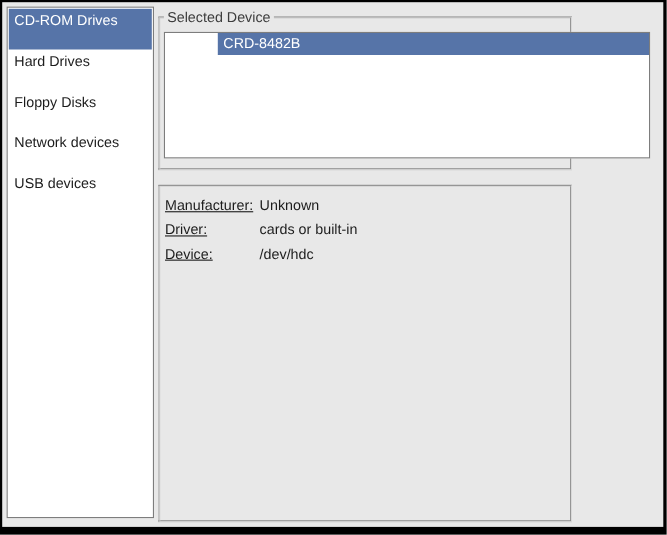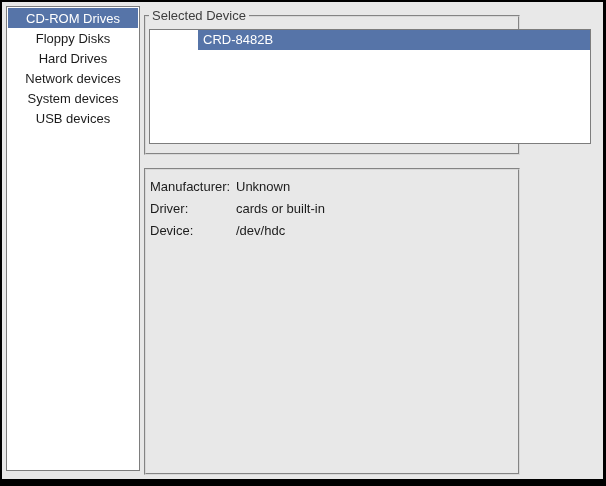--- a/index.html
+++ b/index.html
@@ -23,26 +23,25 @@
   .sidebar-list {
     position: absolute;
     left: 4px; top: 4px;
     width: 134px; height: 465px;
     background: #ffffff;
     border: 1px solid #7d7d7d;
     padding: 1px;
     overflow: hidden;
   }
   .sidebar-item {
-    height: 20px;
+    height: 37px;
     line-height: 22px;
     padding: 0 5px;
     white-space: nowrap;
     cursor: default;
-    text-align: center;
   }
   .sidebar-item.selected {
     background: #5674a8;
     color: #ffffff;
   }
 
   
   .frame {
     position: absolute;
     left: 142px;
@@ -91,37 +90,37 @@
     right: 4px;
   }
   .info-row {
     height: 22px;
     line-height: 22px;
     white-space: nowrap;
   }
   .info-label {
     display: inline-block;
     width: 86px;
+    text-decoration: underline;
   }
   .info-value {
     display: inline-block;
     text-align: right;
   }
 </style>
 </head>
 <body>
 
 <div class="content">
 
   <div class="sidebar-list">
     <div class="sidebar-item selected">CD-ROM Drives</div>
+    <div class="sidebar-item">Hard Drives</div>
     <div class="sidebar-item">Floppy Disks</div>
-    <div class="sidebar-item">Hard Drives</div>
     <div class="sidebar-item">Network devices</div>
-    <div class="sidebar-item">System devices</div>
     <div class="sidebar-item">USB devices</div>
   </div>
 
   <div class="frame frame-selected-device">
     <span class="frame-title">Selected Device</span>
     <div class="device-list">
       <div class="device-item selected">CRD-8482B</div>
     </div>
   </div>
 

